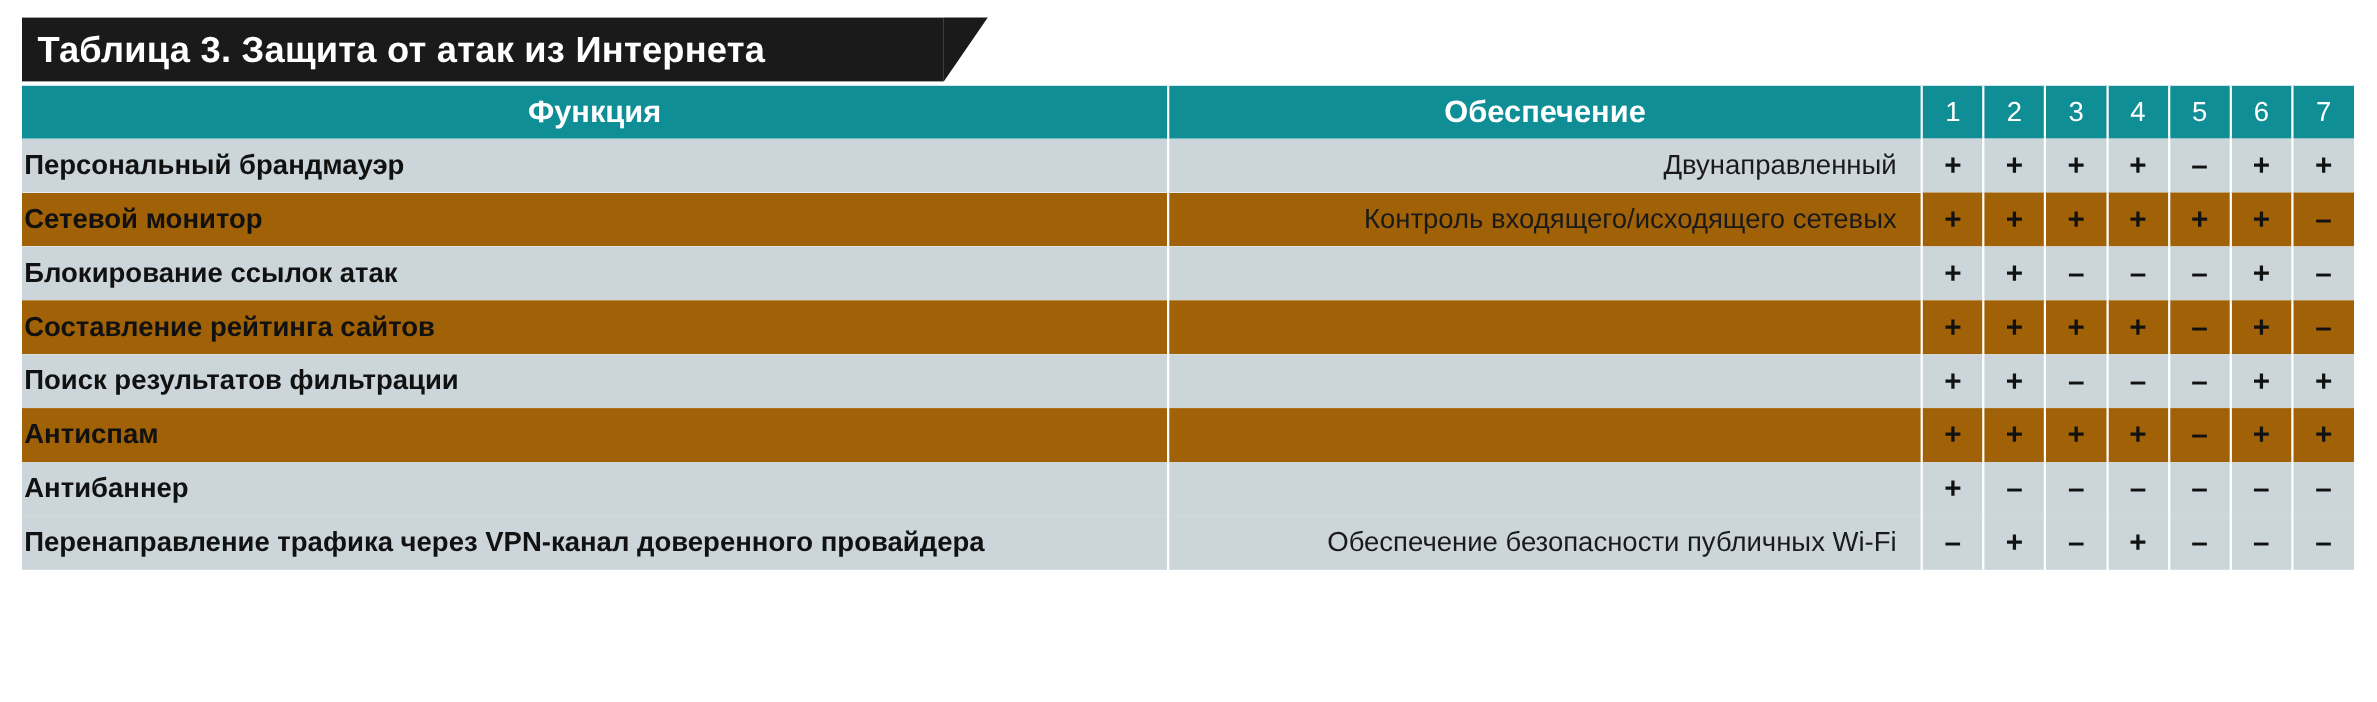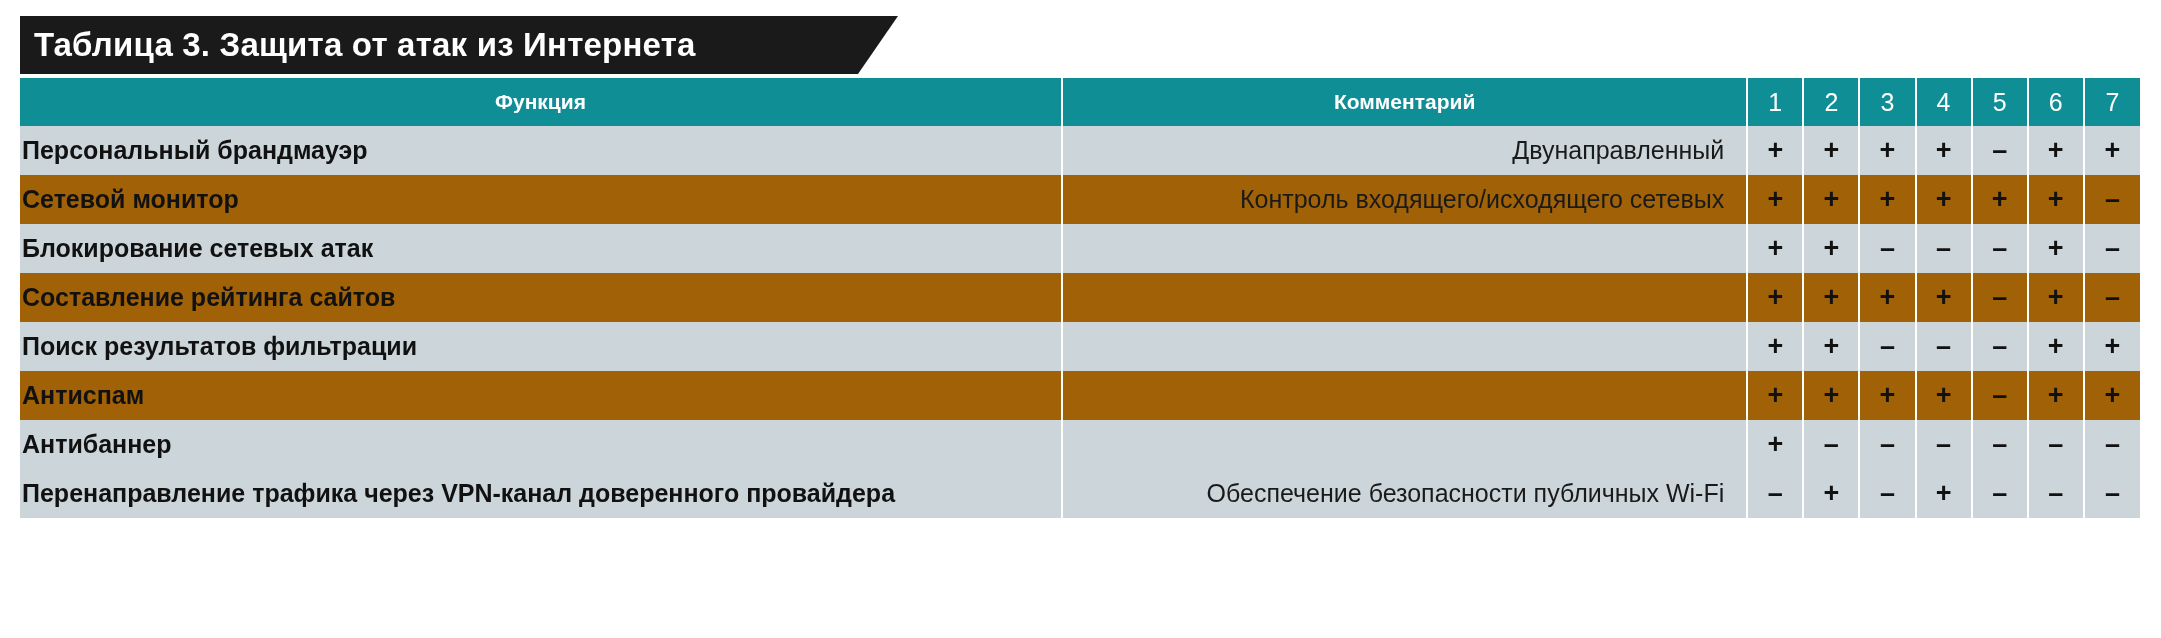--- a/index.html
+++ b/index.html
@@ -59,21 +59,21 @@
     margin-top: 4px;
   }
 
   table.main-table col.c-func  { width: 1040px; }
   table.main-table col.c-comm  { width: 684px; }
   table.main-table col.c-num   { width: 56px; }
 
   thead th {
     background: #0f8e96;
     color: #ffffff;
-    font-size: 21px;
+    font-size: 28px;
     font-weight: bold;
     height: 48px;
     padding: 0;
     border-right: 2px solid #ffffff;
     vertical-align: middle;
   }
   thead th.num {
     font-size: 25px;
     font-weight: normal;
   }
@@ -130,21 +130,21 @@
         <col class="c-num">
         <col class="c-num">
         <col class="c-num">
         <col class="c-num">
         <col class="c-num">
         <col class="c-num">
     </colgroup>
     <thead>
       <tr>
         <th>Функция</th>
-        <th>Комментарий</th>
+        <th>Обеспечение</th>
         <th class="num">1</th>
         <th class="num">2</th>
         <th class="num">3</th>
         <th class="num">4</th>
         <th class="num">5</th>
         <th class="num">6</th>
         <th class="num last">7</th>
       </tr>
     </thead>
     <tbody>
@@ -167,21 +167,21 @@
         <td class="mark">+</td>
         <td class="mark">+</td>
         <td class="mark">+</td>
         <td class="mark">+</td>
         <td class="mark">+</td>
         <td class="mark">+</td>
         <td class="mark last">–</td>
       </tr>
 
       <tr class="odd">
-        <td class="func">Блокирование сетевых атак</td>
+        <td class="func">Блокирование ссылок атак</td>
         <td class="comm"></td>
         <td class="mark">+</td>
         <td class="mark">+</td>
         <td class="mark">–</td>
         <td class="mark">–</td>
         <td class="mark">–</td>
         <td class="mark">+</td>
         <td class="mark last">–</td>
       </tr>
 

